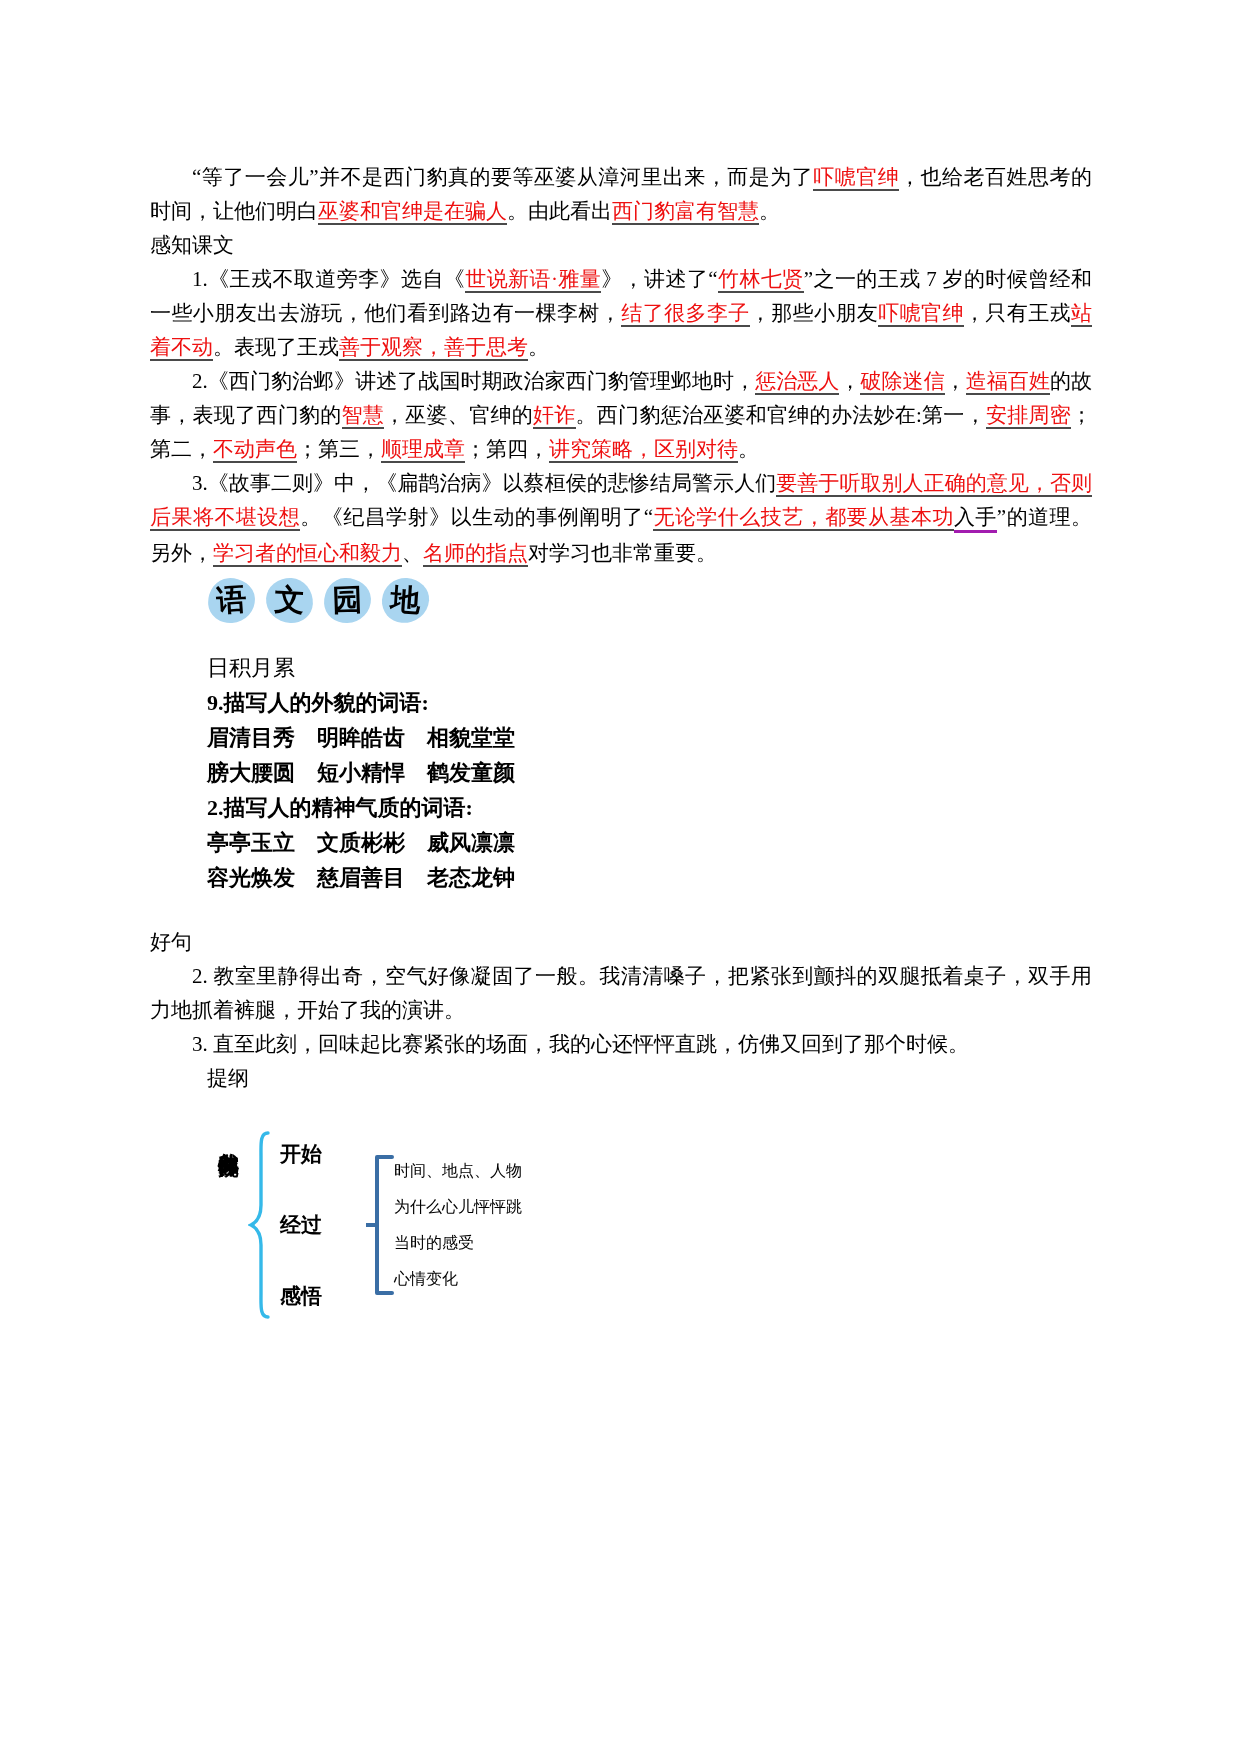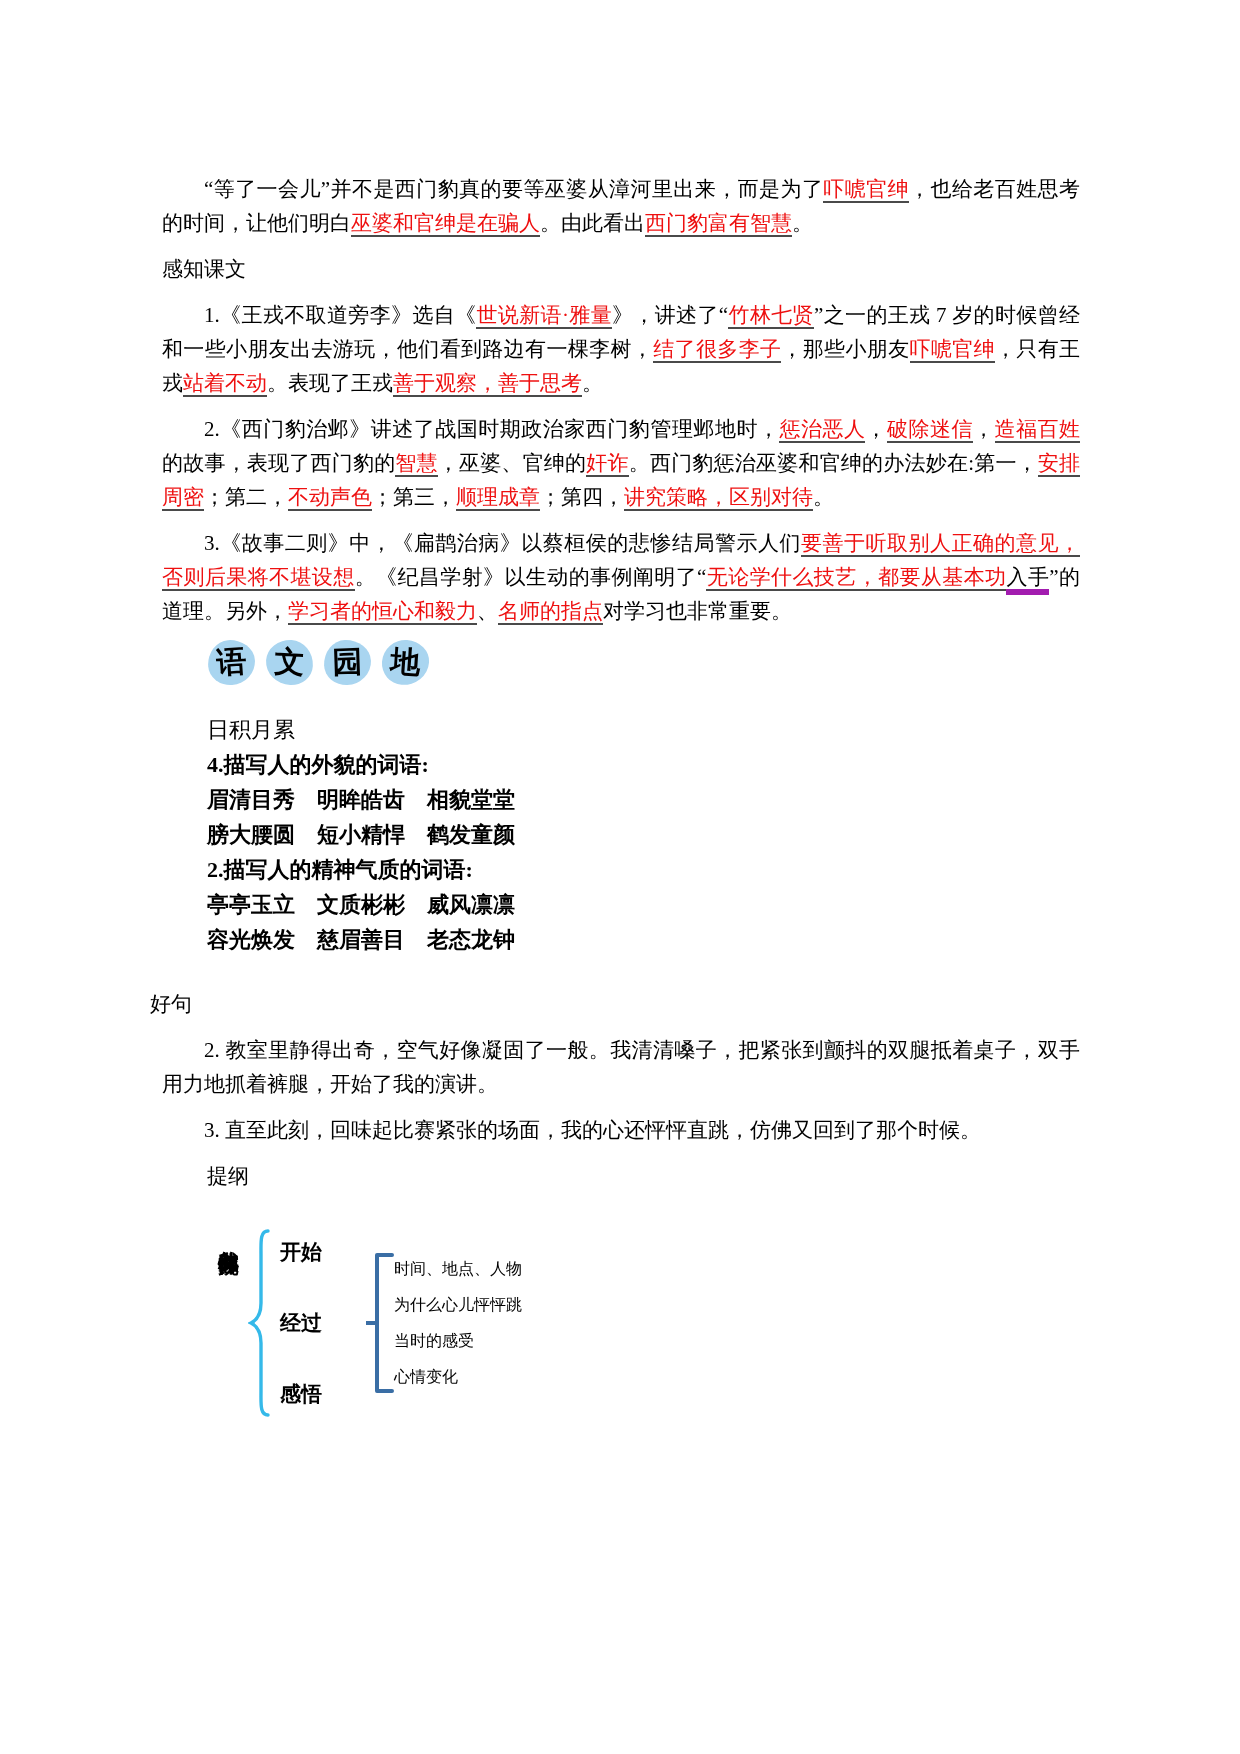--- a/index.html
+++ b/index.html
@@ -4,25 +4,25 @@
 <style>
   html, body { margin:0; padding:0; background:#ffffff; }
   body {
     width:1240px; height:1754px;
     font-family:"Liberation Serif","DejaVu Serif",serif;
     color:#000;
     overflow:hidden;
   }
   .page { padding:160px 148px 0 150px; box-sizing:border-box; width:1240px; }
 
-  .para { margin:12px; font-size:21px; line-height:34px; text-align:justify; }
+  .para { margin:0; font-size:21px; line-height:34px; text-align:justify; }
   .indent { text-indent:2em; }
 
   .sg-r { color:#ee1010; border-bottom:2px solid #4a4a4a; }
-  .sg-u { border-bottom:6px solid #a21caf; }
+  .sg-u { border-bottom:3px solid #a21caf;font-family:Liberation Mono, monospace; }
 
   
   .yuwen { margin:8px 0 24px 58px; height:48px; }
   .blob {
     display:inline-flex; width:47px; height:45px;
     align-items:center; justify-content:center;
     background:#a9d5f0;
     border-radius:46% 54% 52% 48% / 55% 48% 52% 45%;
     font-size:30px; font-weight:bold; color:#000;
     margin-right:7px; vertical-align:middle;
@@ -75,21 +75,21 @@
 
   <div class="yuwen">
     <span class="blob">语</span>
     <span class="blob">文</span>
     <span class="blob">园</span>
     <span class="blob">地</span>
   </div>
 
   <div class="riji">
     <div class="r-title">日积月累</div>
-    <div class="r-line">4.描写人的外貌的词语:</div>
+    <div class="r-line">9.描写人的外貌的词语:</div>
     <div class="r-line">眉清目秀　明眸皓齿　相貌堂堂</div>
     <div class="r-line">膀大腰圆　短小精悍　鹤发童颜</div>
     <div class="r-line">2.描写人的精神气质的词语:</div>
     <div class="r-line">亭亭玉立　文质彬彬　威风凛凛</div>
     <div class="r-line">容光焕发　慈眉善目　老态龙钟</div>
   </div>
 
 
   <p class="para haoju-title">好句</p>
   <p class="para indent">2. 教室里静得出奇，空气好像凝固了一般。我清清嗓子，把紧张到颤抖的双腿抵着桌子，双手用力地抓着裤腿，开始了我的演讲。</p>

